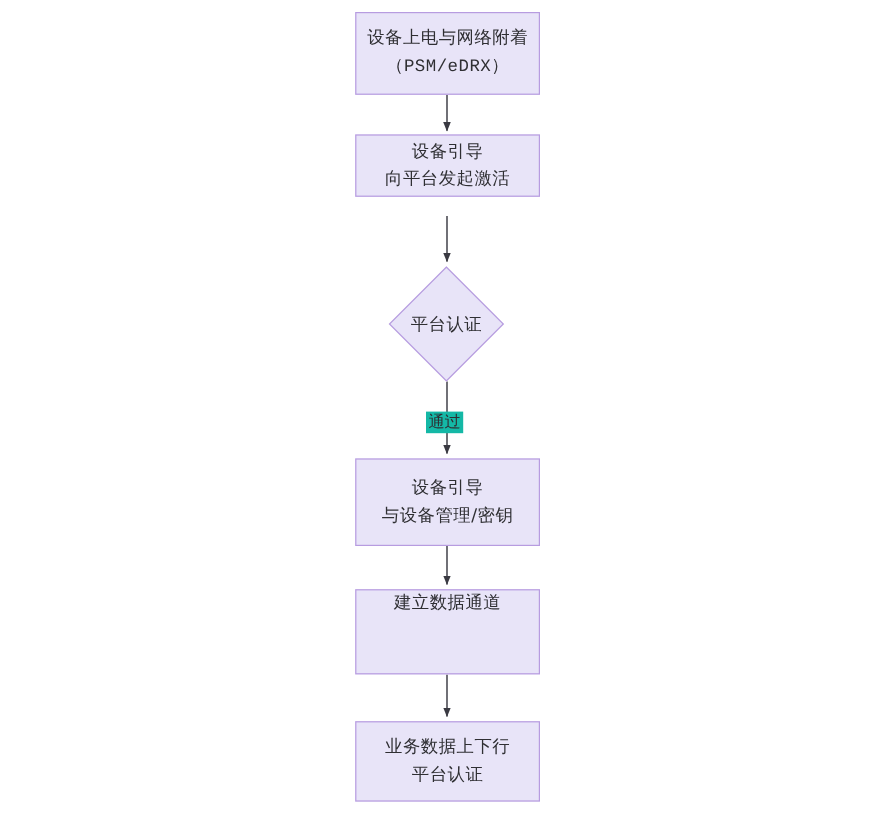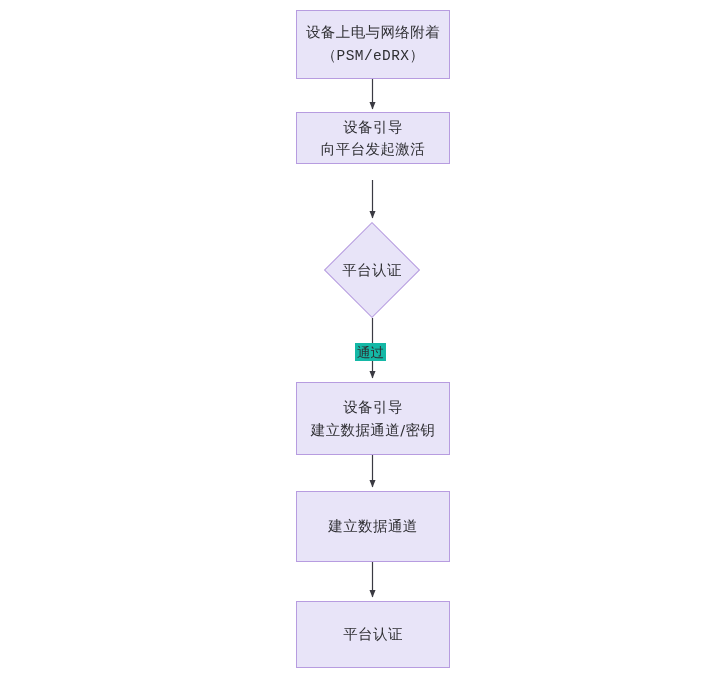--- a/index.html
+++ b/index.html
@@ -140,24 +140,25 @@
 
   <div class="decision-wrap" style="left:324px; top:222px;">
     <div class="decision-shape"></div>
     <div class="decision-label">平台认证</div>
   </div>
 
   <div class="edge-label" style="left:355px; top:343px;">通过</div>
 
   <div class="node" style="left:296px; top:382px; width:154px; height:73px;">
     <span class="node-line">设备引导</span>
-    <span class="node-line">建立数据通道/密钥</span>
+    <span class="node-line">与设备管理/密钥</span>
   </div>
 
-  <div class="node" style="left:296px; top:491px; width:154px; height:71px;">
+  <div class="node" style="left:296px; top:491px; width:154px; height:71px;justify-content:space-between;">
     <span class="node-line">建立数据通道</span>
   </div>
 
   <div class="node" style="left:296px; top:601px; width:154px; height:67px;">
+    <span class="node-line">业务数据上下行</span>
     <span class="node-line">平台认证</span>
   </div>
 
 </div>
 
 </body></html>

